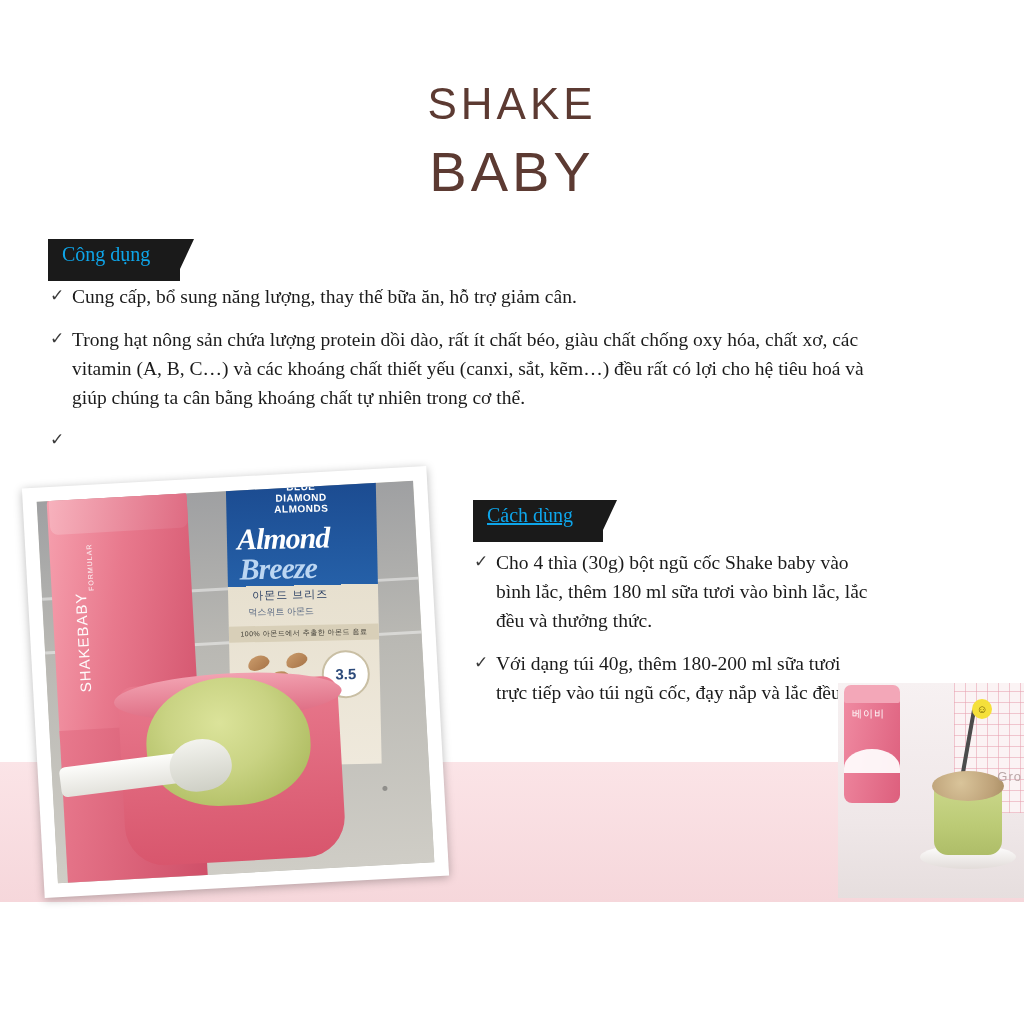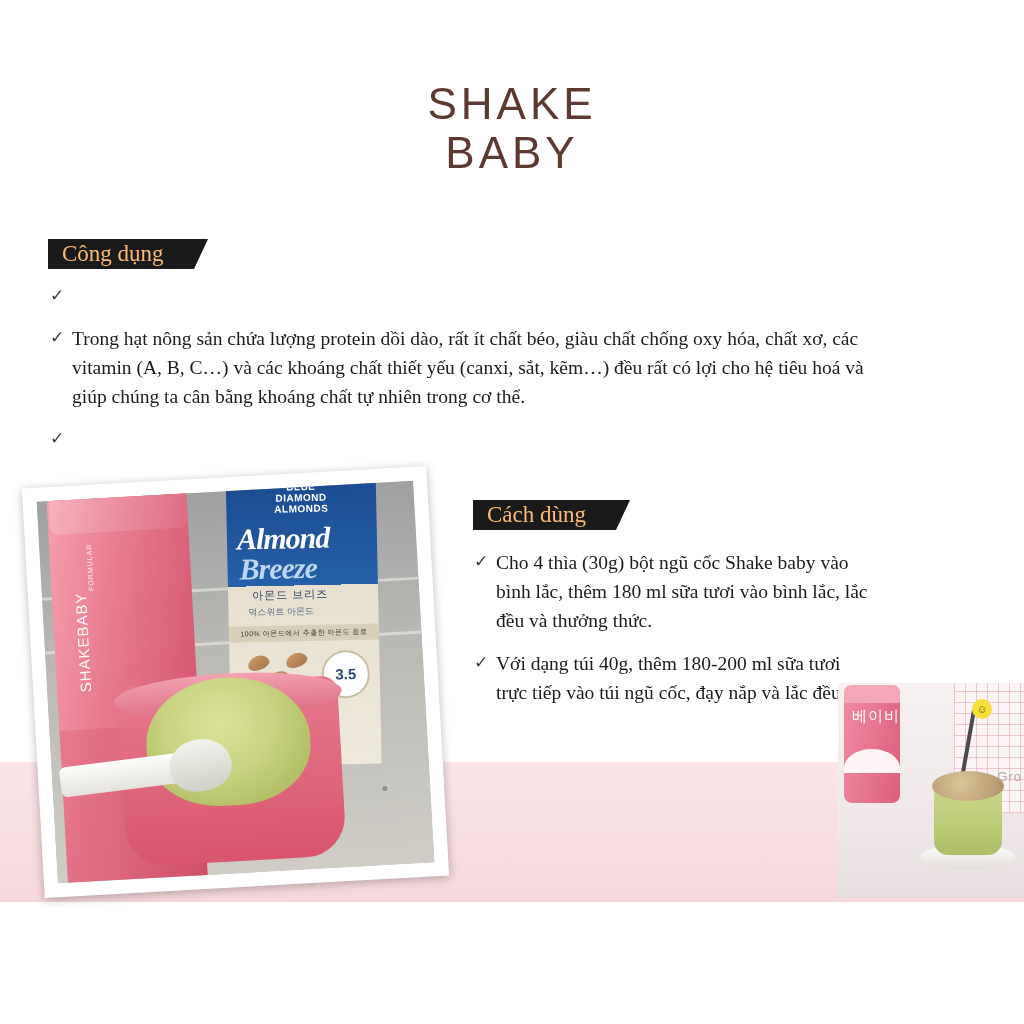--- a/index.html
+++ b/index.html
@@ -33,49 +33,50 @@
     font-family: "Liberation Sans", sans-serif;
     color: #5c3a32;
     letter-spacing: 4px;
   }
   .title-line1 {
     font-size: 44px;
     line-height: 48px;
     font-weight: 400;
   }
   .title-line2 {
-    font-size: 44px;
+    font-size: 56px;
     line-height: 50px;
     font-weight: 400;
+    margin-top: 19px;
   }
 
   
   .ribbon {
     position: absolute;
-    height: 30px;
+    height: 42px;
     background: #1a1a1a;
-    color: #fdba74;
-    font-size: 23px;
+    color: #0ea5e9;
+    font-size: 20px;
     line-height: 30px;
     padding: 0 30px 0 14px;
     font-family: "Liberation Serif", serif;
     white-space: nowrap;
   }
   .ribbon::after {
     content: "";
     position: absolute;
     right: -14px;
     top: 0;
     width: 0;
     height: 0;
     border-top: 30px solid #1a1a1a;
     border-right: 14px solid transparent;
   }
   #ribbon-uses { left: 48px; top: 239px; }
-  #ribbon-usage { left: 473px; top: 500px; }
+  #ribbon-usage { left: 473px; top: 500px; text-decoration: underline; }
 
   
   .list {
     position: absolute;
   }
   .list-item {
     display: flex;
     align-items: flex-start;
     margin-bottom: 14px;
   }
@@ -396,21 +397,21 @@
     height: 18px;
     background: #f3a7b8;
     border-radius: 7px 7px 2px 2px;
   }
   .p2-bottle-txt {
     position: absolute;
     left: 14px;
     top: 24px;
     color: #ffffff;
     font-family: "Liberation Sans", sans-serif;
-    font-size: 15px;
+    font-size: 10px;
     letter-spacing: 1px;
   }
   .p2-wave {
     position: absolute;
     left: 6px;
     top: 66px;
     width: 56px;
     height: 24px;
     background: #ffffff;
     border-radius: 50% 50% 0 0 / 80% 80% 0 0;
@@ -484,20 +485,21 @@
 <div class="title-block">
   <div class="title-line1">SHAKE</div>
   <div class="title-line2">BABY</div>
 </div>
 
 <div class="ribbon" id="ribbon-uses">Công dụng</div>
 
 <div class="list" id="list-uses">
   <div class="list-item">
     <span class="check">✓</span>
+    <span class="item-text">Cung cấp, bổ sung năng lượng, thay thế bữa ăn, hỗ trợ giảm cân.</span>
   </div>
   <div class="list-item">
     <span class="check">✓</span>
     <span class="item-text">Trong hạt nông sản chứa lượng protein dồi dào, rất ít chất béo, giàu chất chống oxy hóa, chất xơ, các vitamin (A, B, C…) và các khoáng chất thiết yếu (canxi, sắt, kẽm…) đều rất có lợi cho hệ tiêu hoá và giúp chúng ta cân bằng khoáng chất tự nhiên trong cơ thể.</span>
   </div>
   <div class="list-item">
     <span class="check">✓</span>
   </div>
 </div>
 

